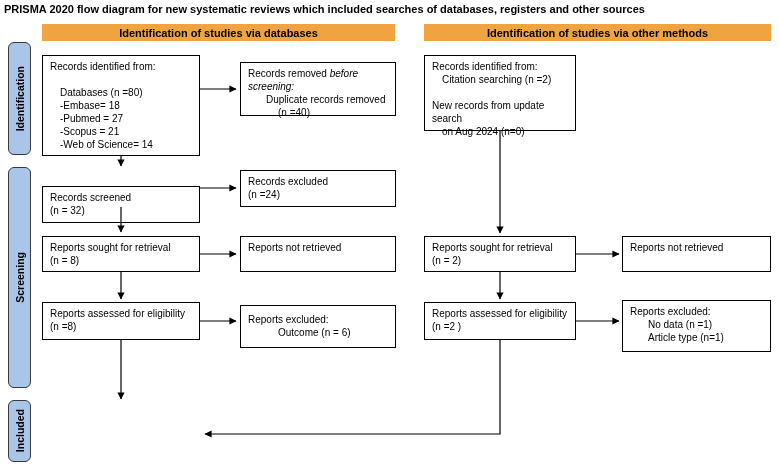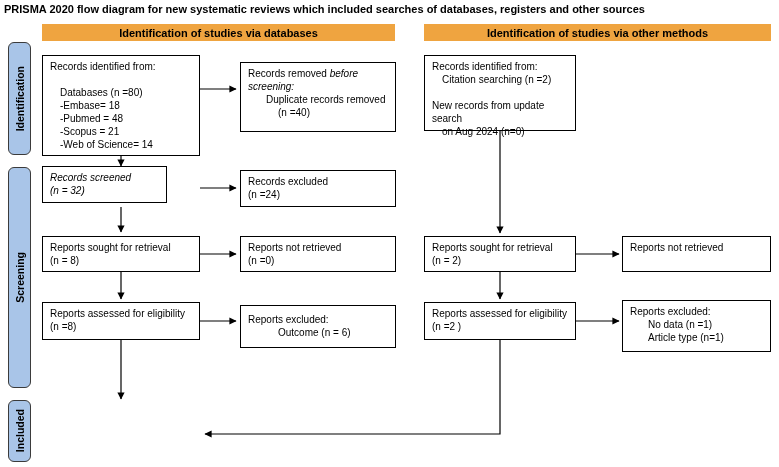--- a/index.html
+++ b/index.html
@@ -93,56 +93,55 @@
   </div>
   <div class="stage" style="left:8px;top:400px;height:62px;">
     <span>Included</span>
   </div>
 
   <div class="box" style="left:42px;top:55px;width:158px;height:101px;">
     <div>Records identified from:</div>
     <div></div>
     <div class="ind1">Databases (n =80)</div>
     <div class="ind1">-Embase= 18</div>
-    <div class="ind1">-Pubmed = 48</div>
+    <div class="ind1">-Pubmed = 27</div>
     <div class="ind1">-Scopus = 21</div>
     <div class="ind1">-Web of Science= 14</div>
   </div>
 
-  <div class="box" style="left:42px;top:166px;width:125px;height:37px;font-style:italic;">
+  <div class="box" style="left:42px;top:186px;width:158px;height:37px;">
     <div>Records screened</div>
     <div>(n = 32)</div>
   </div>
 
   <div class="box" style="left:42px;top:236px;width:158px;height:36px;">
     <div>Reports sought for retrieval</div>
     <div>(n = 8)</div>
   </div>
 
   <div class="box" style="left:42px;top:302px;width:158px;height:38px;">
     <div>Reports assessed for eligibility</div>
     <div>(n =8)</div>
   </div>
 
 
-  <div class="box" style="left:240px;top:62px;width:156px;height:70px;">
+  <div class="box" style="left:240px;top:62px;width:156px;height:54px;">
     <div><span>Records removed </span><em>before</em></div>
     <div><em>screening:</em></div>
     <div class="ind2">Duplicate records removed</div>
     <div class="ind3">(n =40)</div>
   </div>
 
   <div class="box" style="left:240px;top:170px;width:156px;height:37px;">
     <div>Records excluded</div>
     <div>(n =24)</div>
   </div>
 
   <div class="box" style="left:240px;top:236px;width:156px;height:36px;">
     <div>Reports not retrieved</div>
-    <div>(n =0)</div>
   </div>
 
   <div class="box" style="left:240px;top:305px;width:156px;height:43px;padding-top:7px;">
     <div>Reports excluded:</div>
     <div class="ind3">Outcome (n = 6)</div>
   </div>
 
   <div class="box" style="left:424px;top:55px;width:152px;height:76px;">
     <div>Records identified from:</div>
     <div class="ind1">Citation searching (n =2)</div>

